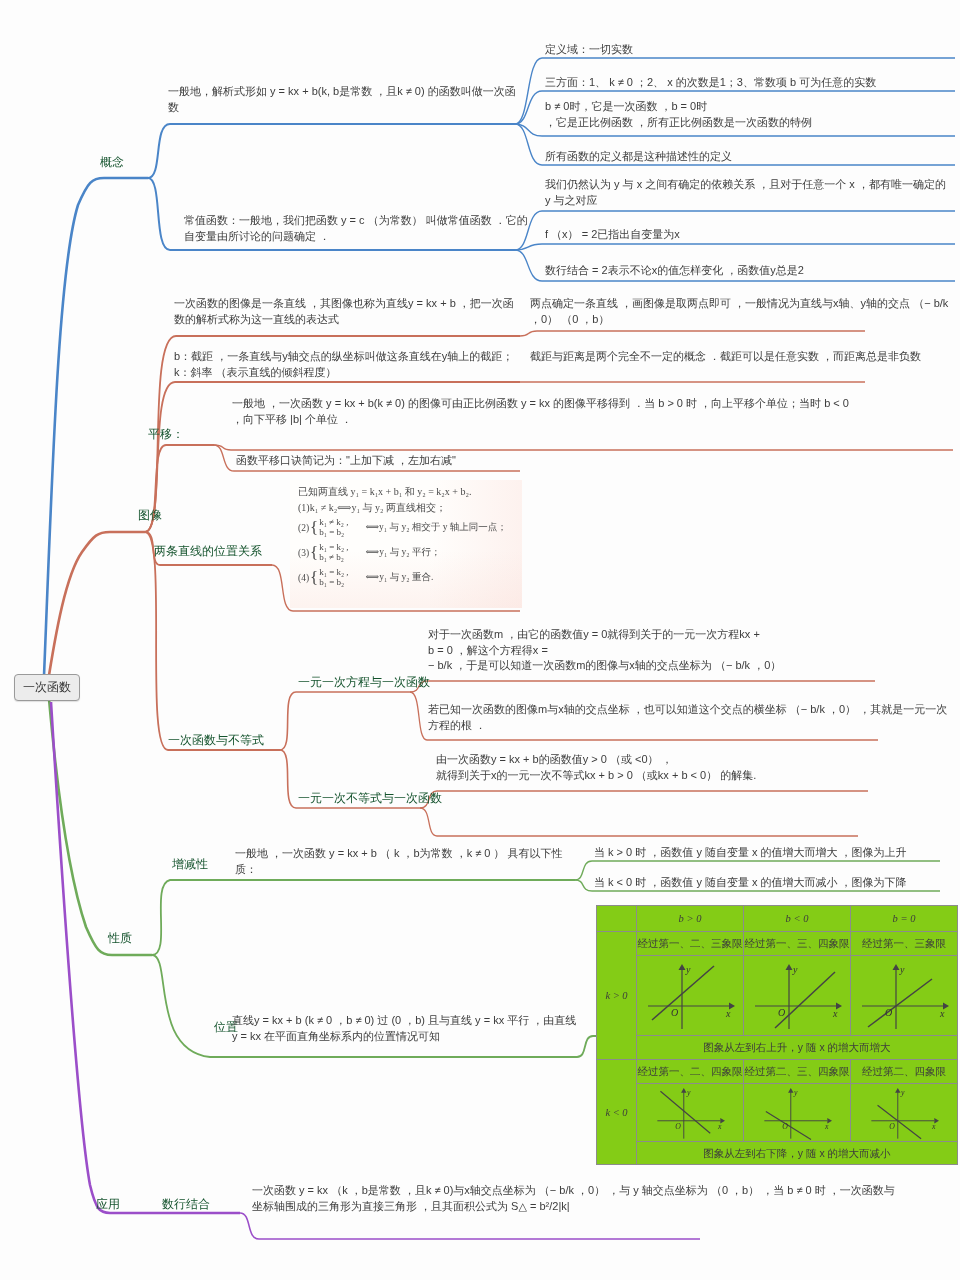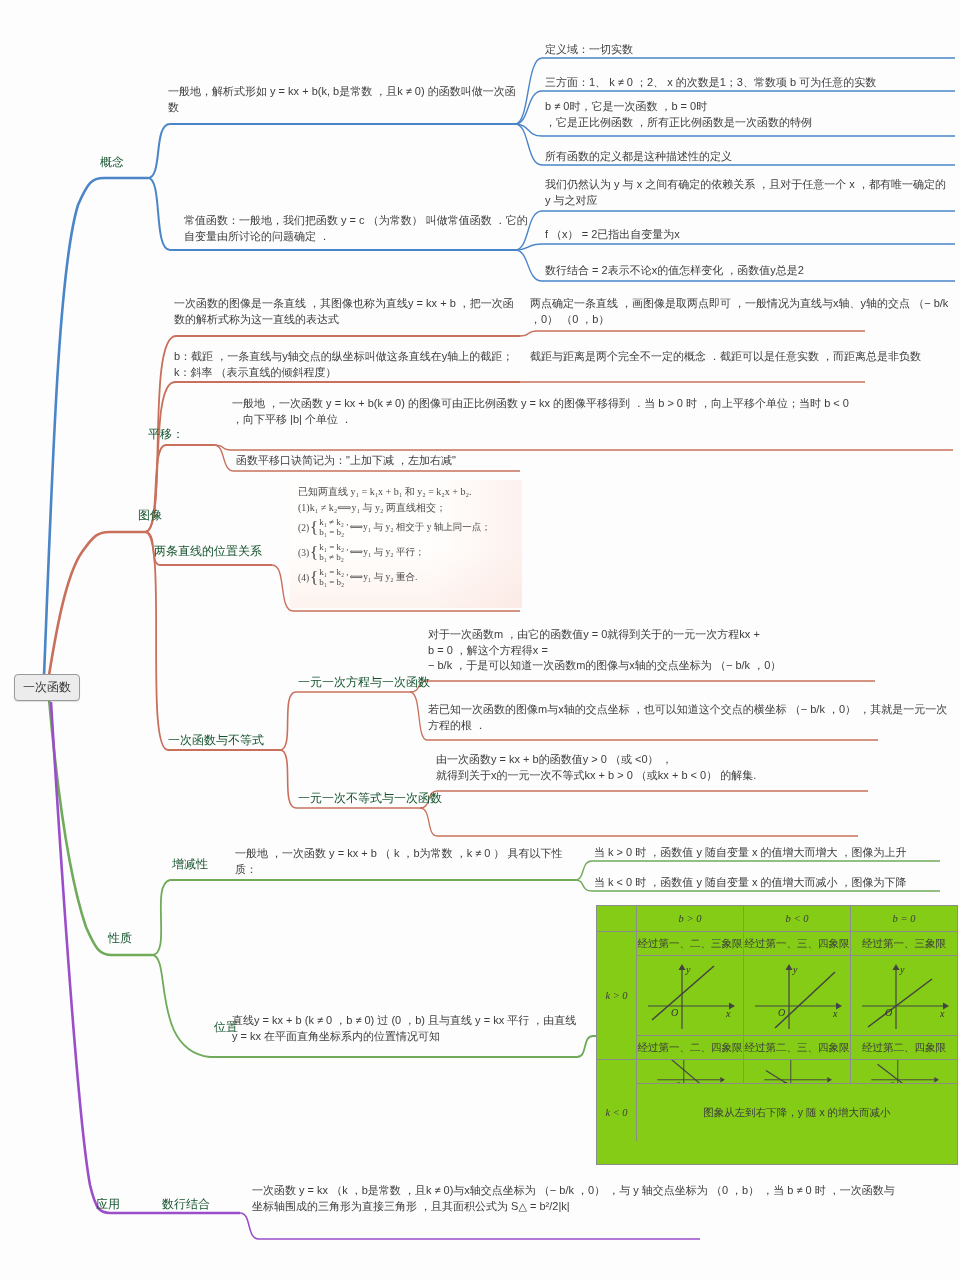--- a/index.html
+++ b/index.html
@@ -21,21 +21,21 @@
   .scan{
     position:absolute;left:290px;top:480px;width:232px;height:128px;
     background:linear-gradient(180deg,rgba(255,255,255,0) 55%,rgba(248,214,206,.28)),
                linear-gradient(90deg,rgba(255,255,255,0) 60%,rgba(248,205,198,.25)),#fffefc;
     font-family:"Liberation Serif","DejaVu Serif",serif;
     font-size:10px;color:#4a4a4a;padding:4px 4px 8px 8px;box-sizing:border-box;
   }
   .scan-line{line-height:1.55;white-space:nowrap;}
   .scan-case{display:flex;align-items:center;white-space:nowrap;height:25px;font-size:9.5px;}
   .scan-case .brace{font-size:17px;font-weight:400;margin:0 1px;}
-  .scan-case .stack{display:inline-flex;flex-direction:column;line-height:1.1;font-size:9px;margin-right:1px;}
+  .scan-case .stack{display:inline-flex;flex-direction:column;line-height:1.1;font-size:9px;margin-right:17px;}
   
   .ptable{
     position:absolute;left:596px;top:905px;width:362px;height:260px;
     display:grid;grid-template-columns:40px 1fr 1fr 1fr;
     grid-template-rows:26px 24px 80px 24px 24px 58px 24px;
     border-right:1px solid #8c8c8c;border-bottom:1px solid #8c8c8c;
     background:#84cc16;font-size:10.5px;color:#3c3c3c;box-sizing:border-box;
   }
   .ptable .cell{
     border-left:1px solid #8c8c8c;border-top:1px solid #8c8c8c;
@@ -232,20 +232,21 @@
           </g>
       <path d="M12 67 L76 19" stroke="#444" stroke-width="1.5" fill="none"></path>
       <g font-family="Liberation Serif,serif" font-style="italic" font-size="10" fill="#333">
         <text x="44" y="13">y</text>
         <text x="29" y="56">O</text>
         <text x="84" y="57">x</text>
       </g>
     </svg>
   </div>
 
+  <div class="cell" style="grid-column:2/5;">图象从左到右上升，y 随 x 的增大而增大</div>
 
   <div class="cell serif" style="grid-row:5/8;grid-column:1;">k &lt; 0</div>
   <div class="cell">经过第一、二、四象限</div>
   <div class="cell">经过第二、三、四象限</div>
   <div class="cell">经过第二、四象限</div>
 
   <div class="cell graph-cell">
     <svg width="96" height="56" viewBox="0 0 96 72">
       <g stroke="#444" stroke-width="1.2" fill="none">
             <path d="M6 46 L87 46"></path>

